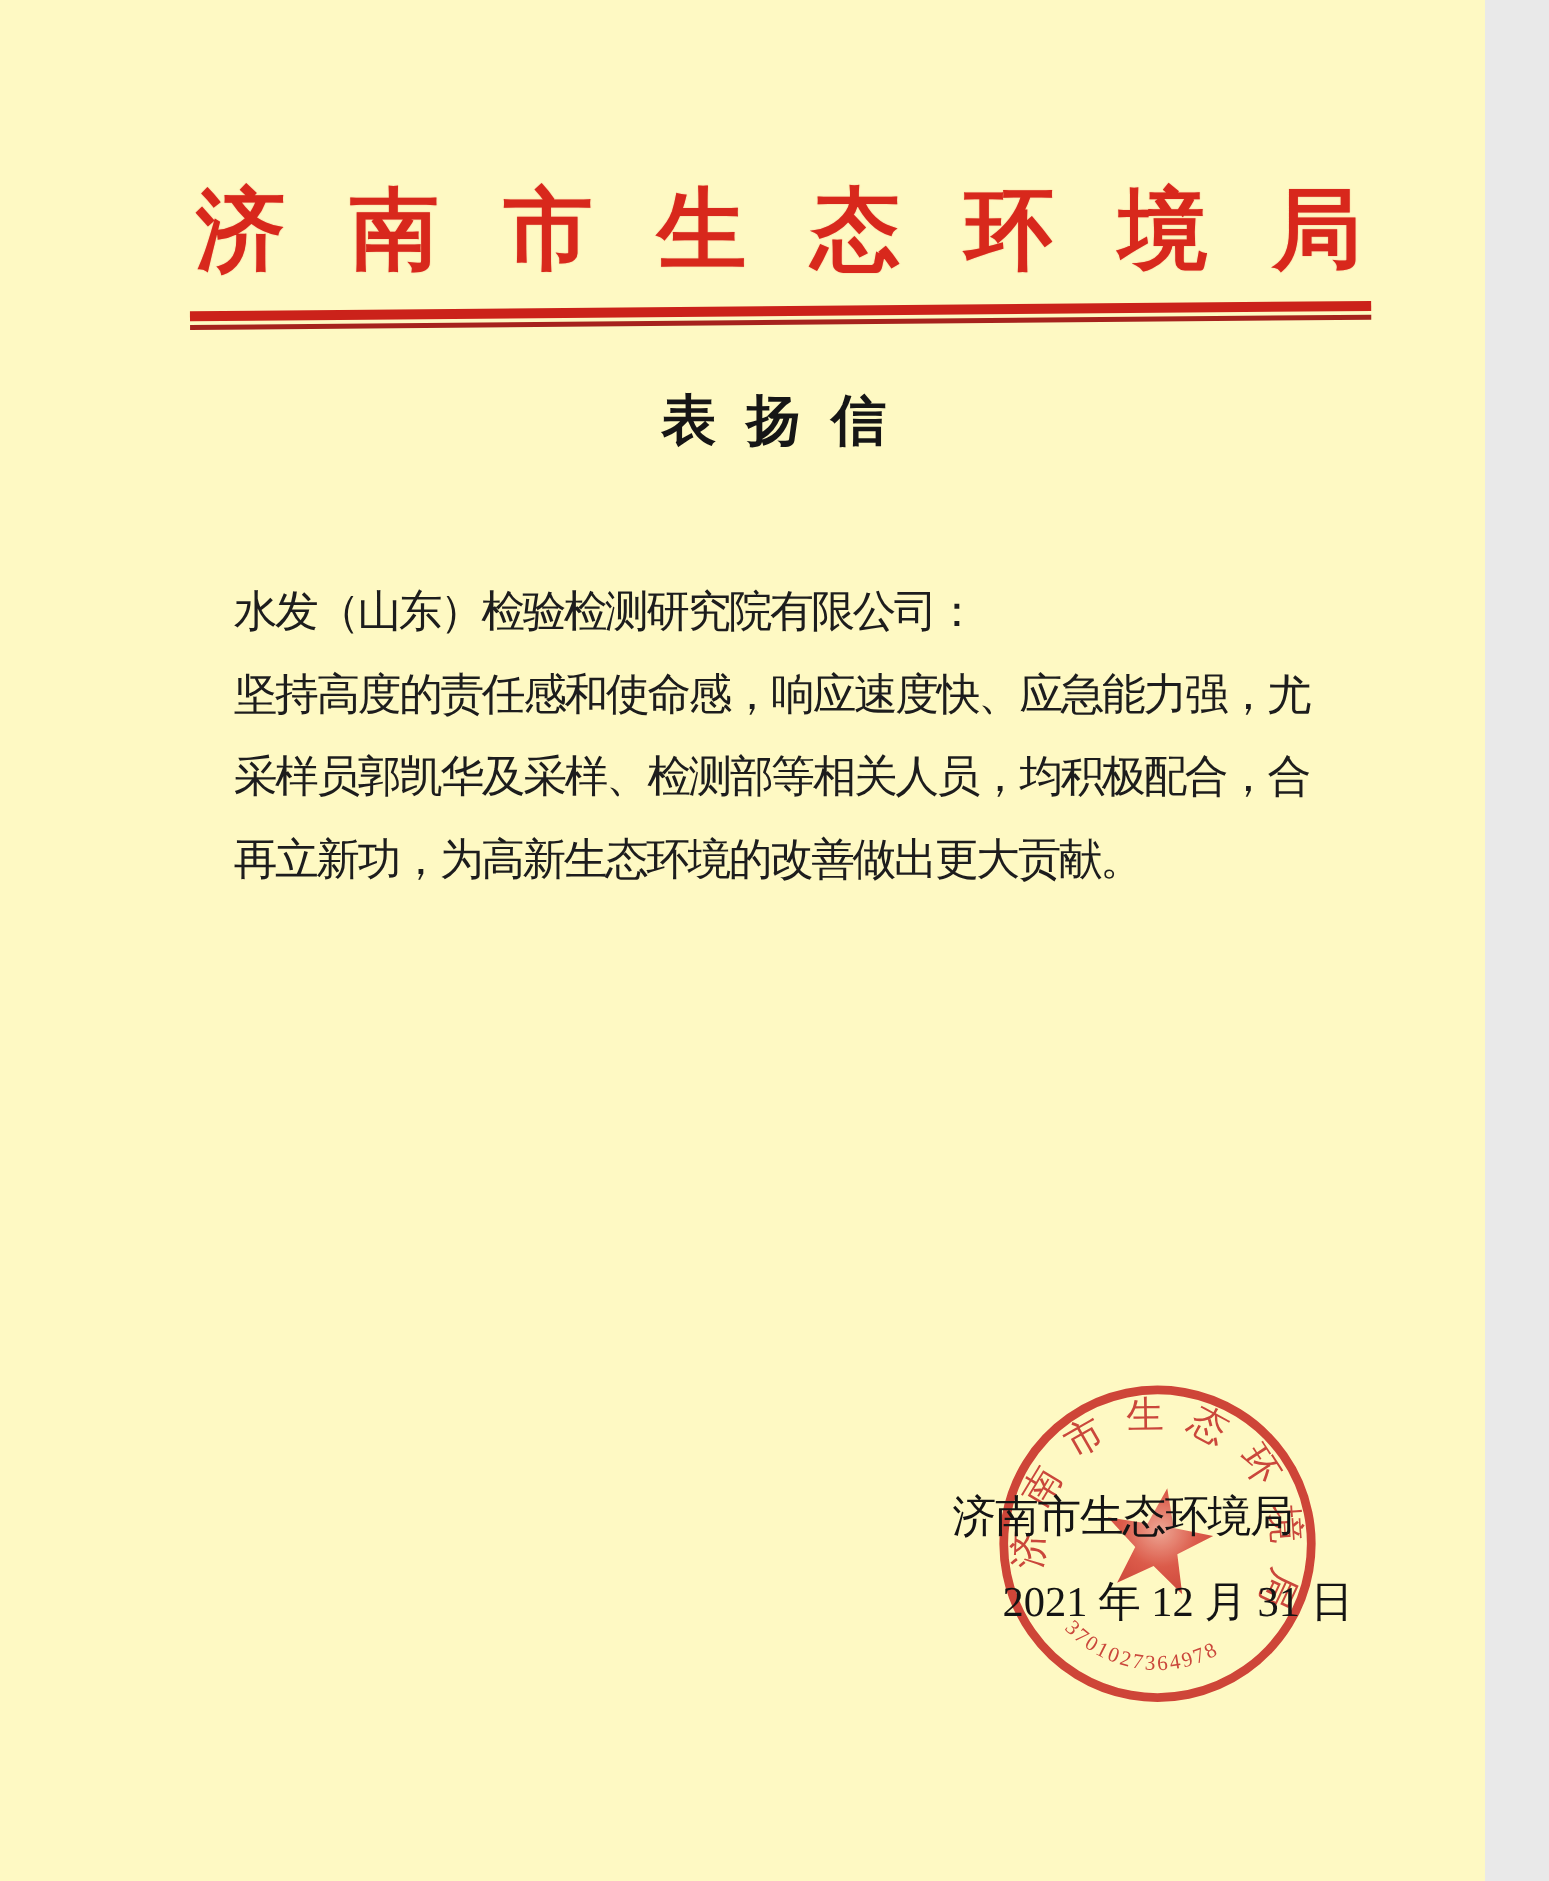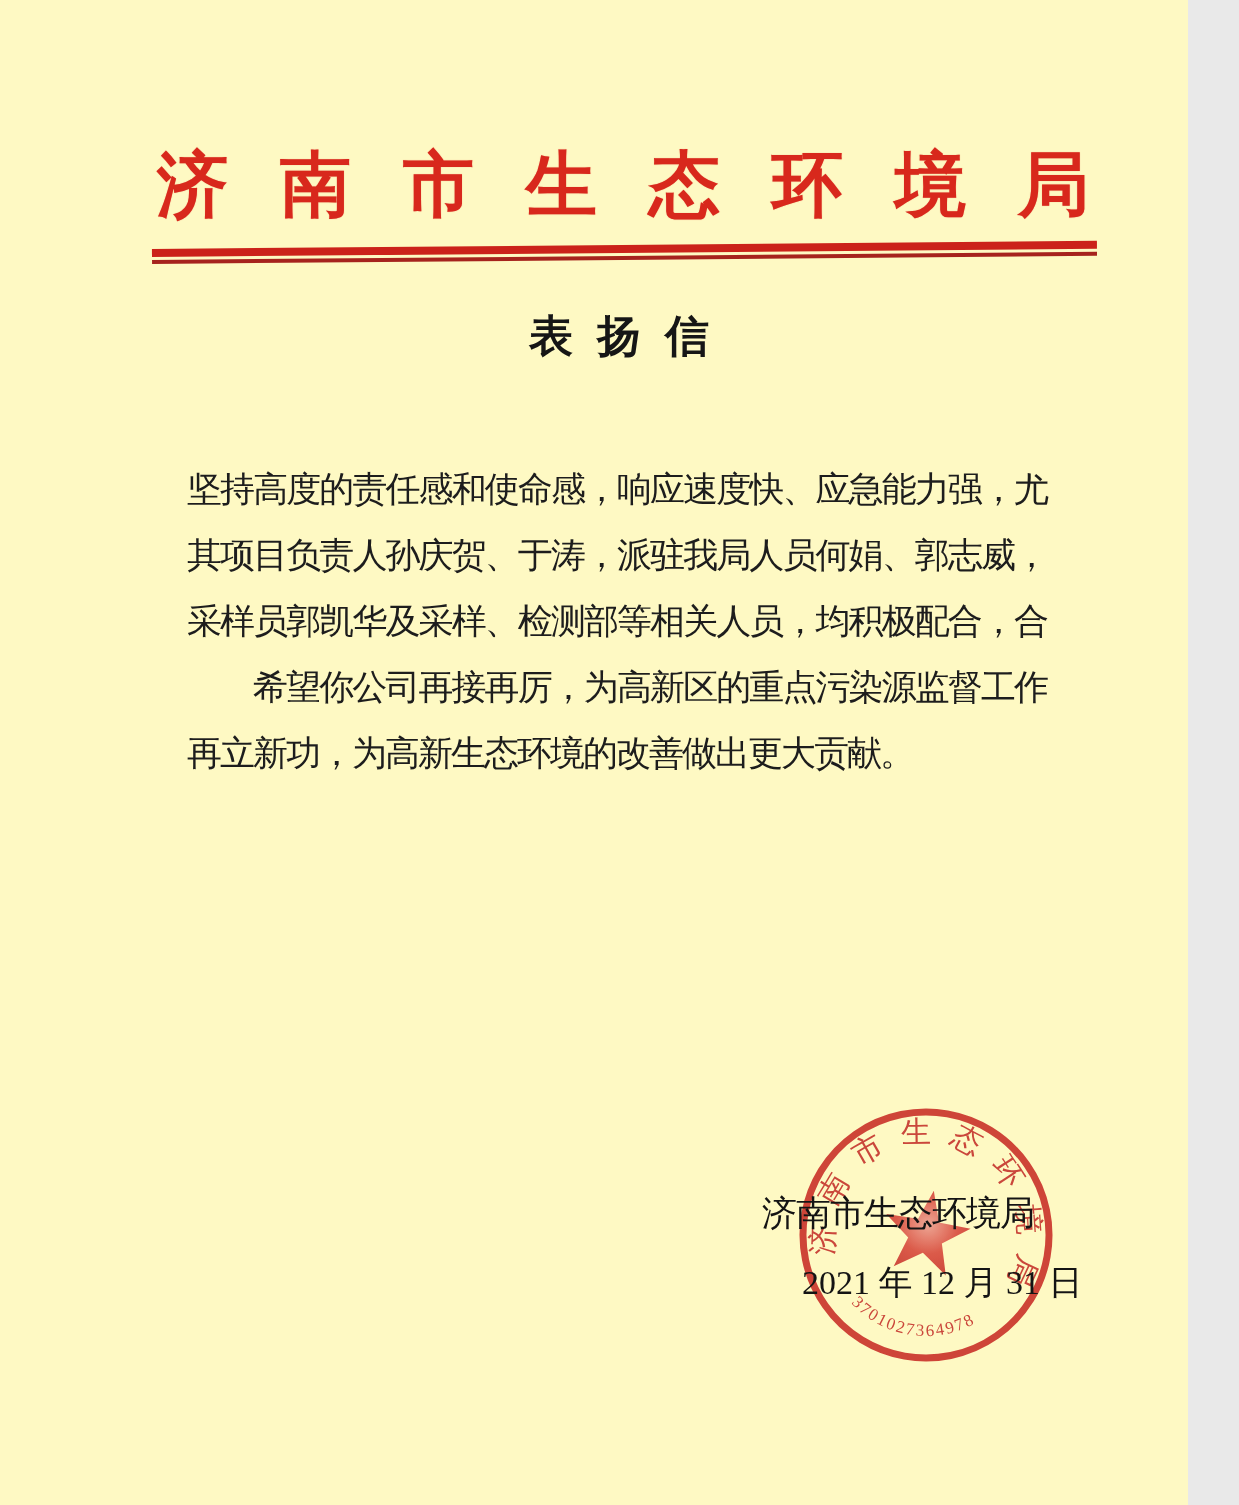--- a/index.html
+++ b/index.html
@@ -72,24 +72,23 @@
 
   <div class="divider">
     <div class="thick"></div>
     <div class="gap"></div>
     <div class="thin"></div>
   </div>
 
   <div class="title">表扬信</div>
 
   <div class="body">
+    <div class="line">水发（山东）检验检测研究院有限公司：</div>
     <div class="line just">坚持高度的责任感和使命感，响应速度快、应急能力强，尤</div>
-    <div class="line just">其项目负责人孙庆贺、于涛，派驻我局人员何娟、郭志威，</div>
     <div class="line just">采样员郭凯华及采样、检测部等相关人员，均积极配合，合</div>
-    <div class="line just indent">希望你公司再接再厉，为高新区的重点污染源监督工作</div>
     <div class="line">再立新功，为高新生态环境的改善做出更大贡献。</div>
   </div>
 
   <svg class="stamp" viewBox="0 0 280 280">
     <defs>
       <radialGradient id="starg" cx="50%" cy="42%" r="65%">
         <stop offset="0%" stop-color="#eda091"></stop>
         <stop offset="55%" stop-color="#d94e40"></stop>
         <stop offset="100%" stop-color="#c93a31"></stop>
       </radialGradient>

